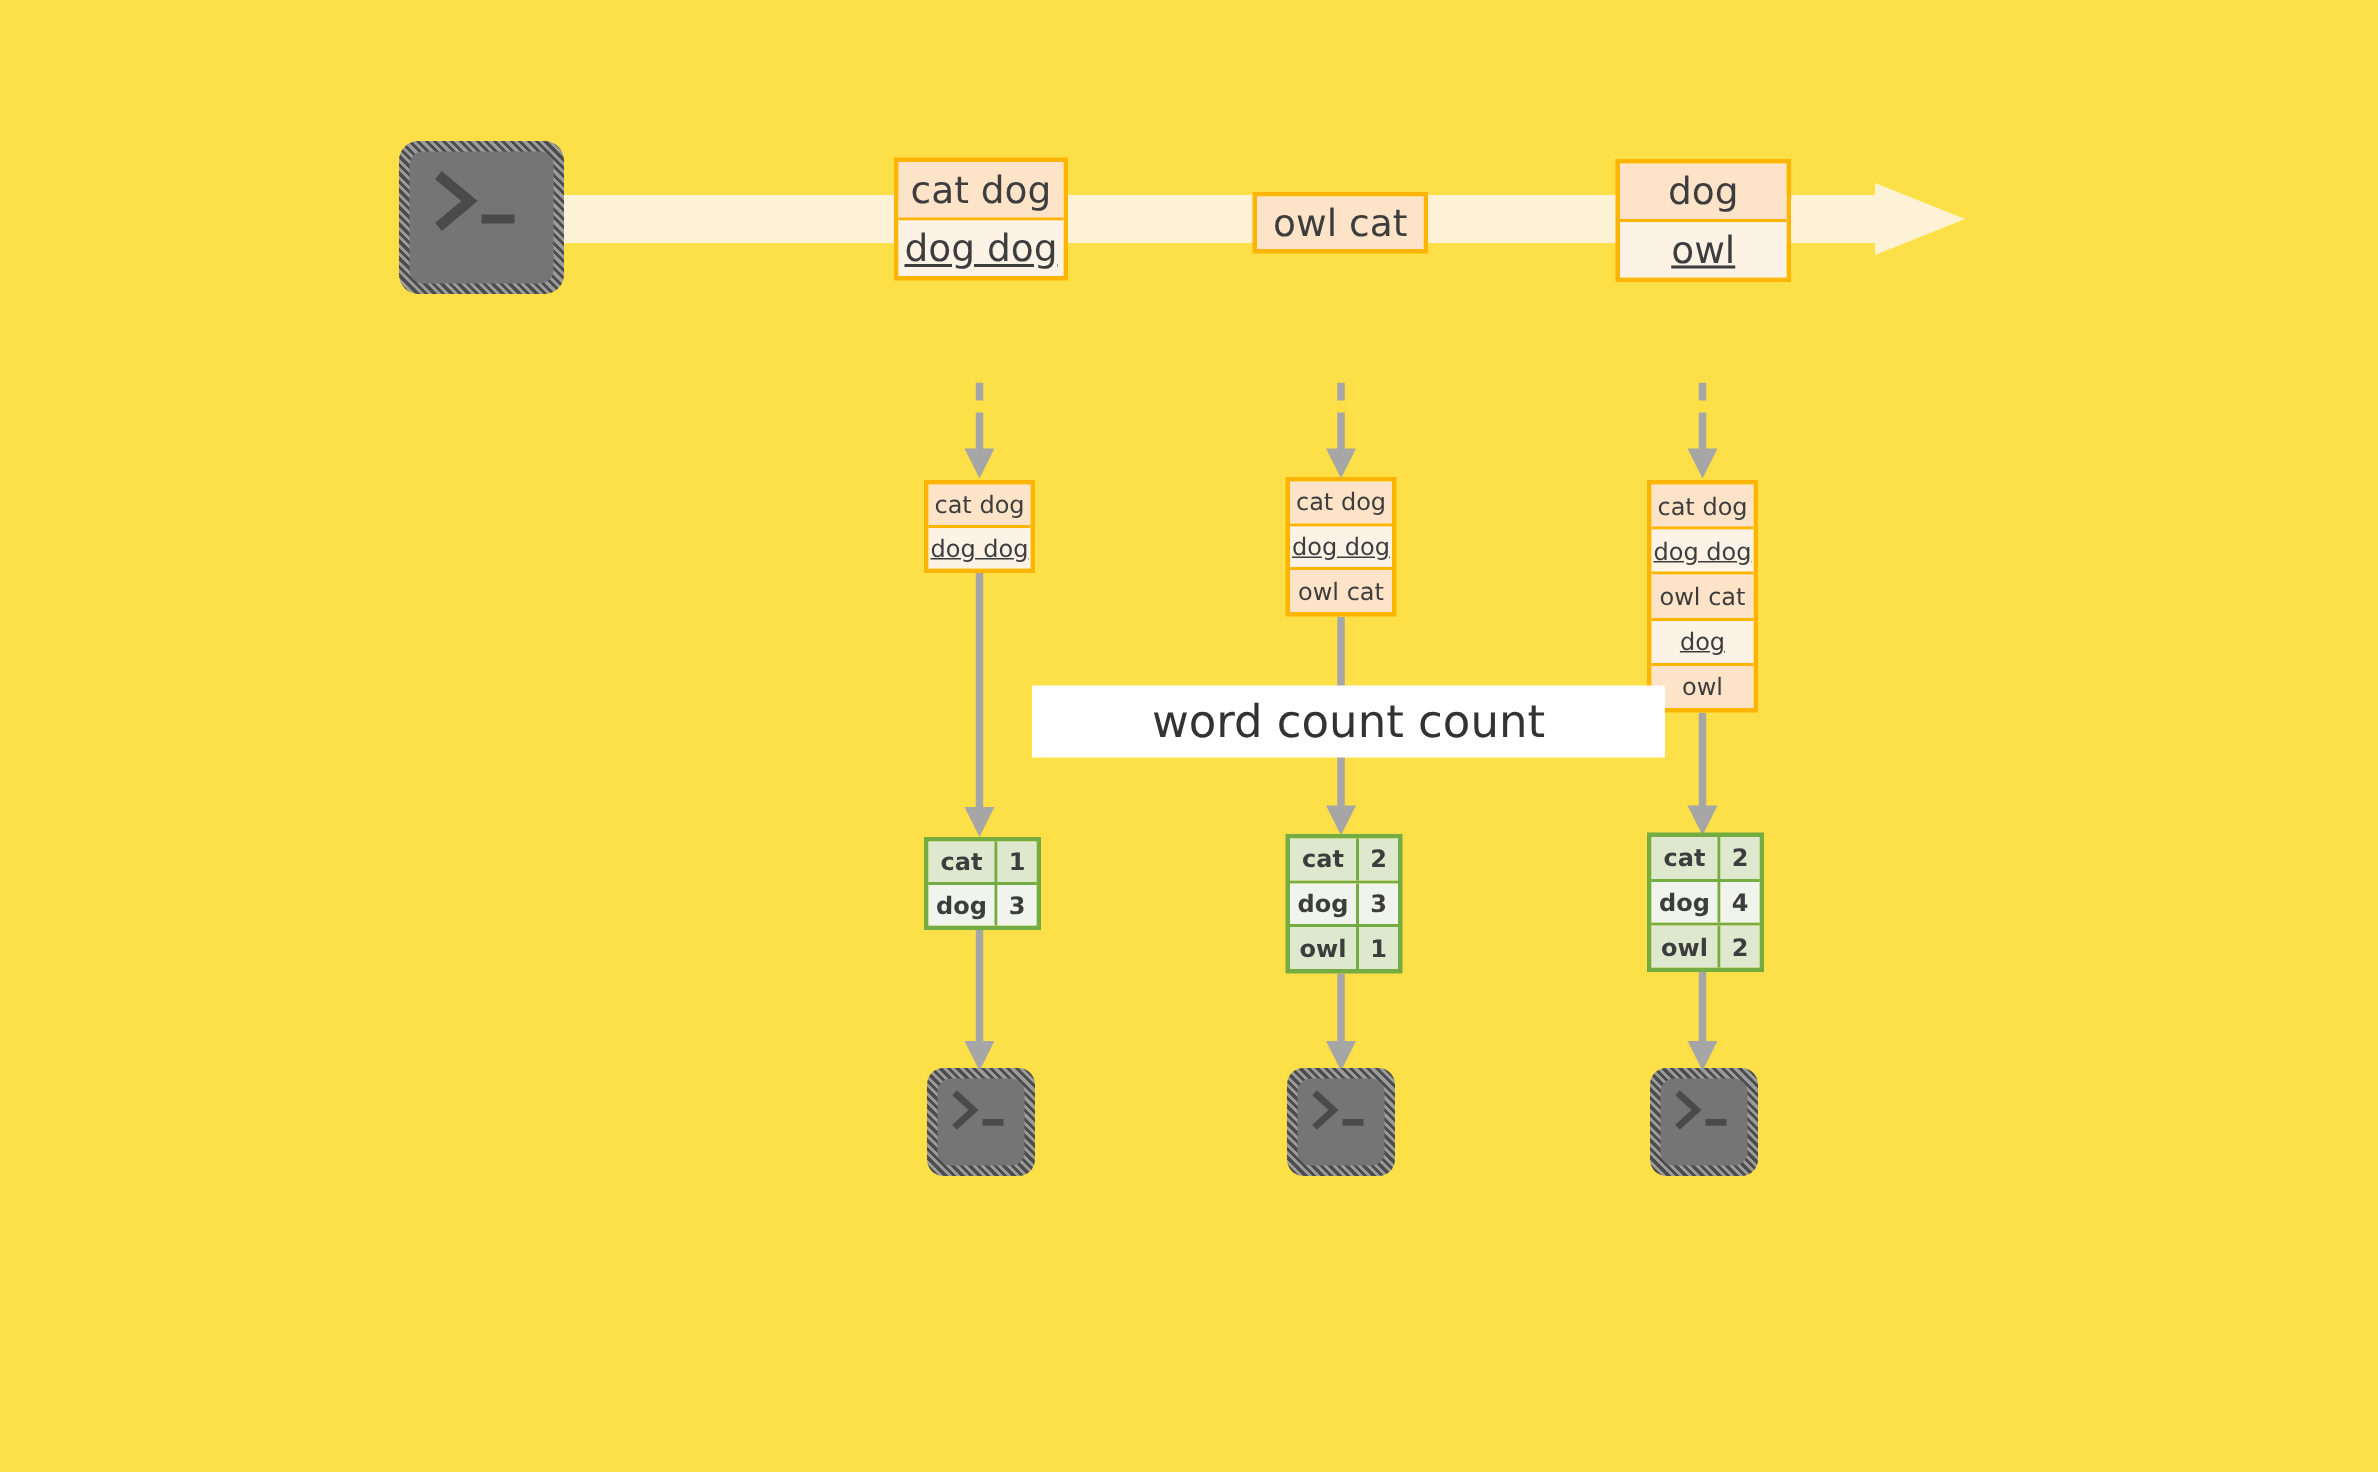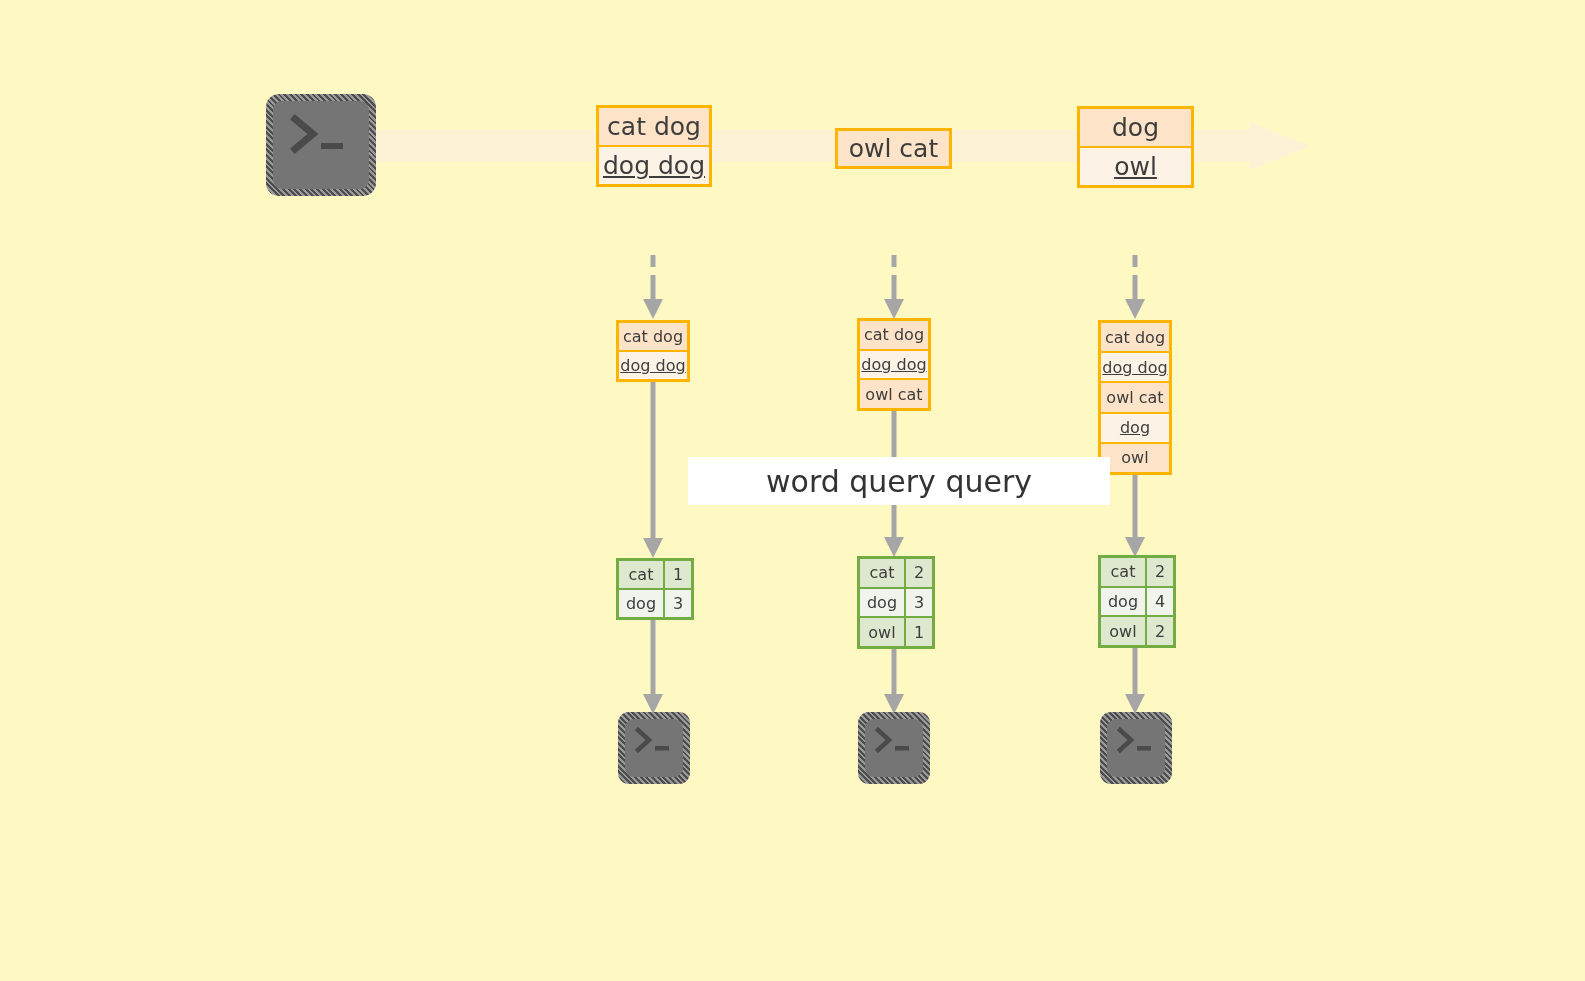--- a/index.html
+++ b/index.html
@@ -6,21 +6,21 @@
   * { box-sizing: border-box; }
   html, body {
     margin: 0; padding: 0;
     background: #000000;
     font-family: "DejaVu Sans", "Liberation Sans", sans-serif;
   }
   #canvas {
     position: relative;
     width: 1585px;
     height: 981px;
-    background: #fef9c3;
+    background: #fde047;
     overflow: hidden;
   }
 
   
   .term {
     position: absolute;
     background:
       repeating-linear-gradient(45deg,
         #4d4d4d 0px, #4d4d4d 2px,
         #9a9a9a 2px, #9a9a9a 4px);
@@ -66,20 +66,21 @@
   .obox.big .orow  { font-size: 25px; }
   .obox.small .orow { font-size: 16px; }
 
   
   .gbox {
     position: absolute;
     border: 3px solid #74ac44;
     z-index: 4;
     display: flex;
     flex-direction: column;
+    font-weight: bold;
   }
   .gbox .grow {
     flex: 1 1 auto;
     display: flex;
     border-bottom: 2px solid #74ac44;
   }
   .gbox .grow:last-child { border-bottom: none; }
   .gbox .gcell {
     display: flex;
     align-items: center;
@@ -274,16 +275,16 @@
   <div class="term" style="left:1100px; top:712px; width:72px; height:72px; border-radius:11px;">
     <div class="term-inner">
       <svg width="58" height="58" viewBox="0 0 58 58">
         <path d="M13 11 L24 21 L13 31" fill="none" stroke="#4a4a4a" stroke-width="4.5" stroke-linecap="square"></path>
         <rect x="30" y="27" width="14" height="4.5" fill="#4a4a4a"></rect>
       </svg>
     </div>
   </div>
 
   <div class="banner" style="left:688px; top:457px; width:422px; height:48px;">
-    <span>word query query</span>
+    <span>word count count</span>
   </div>
 
 </div>
 
 </body></html>

